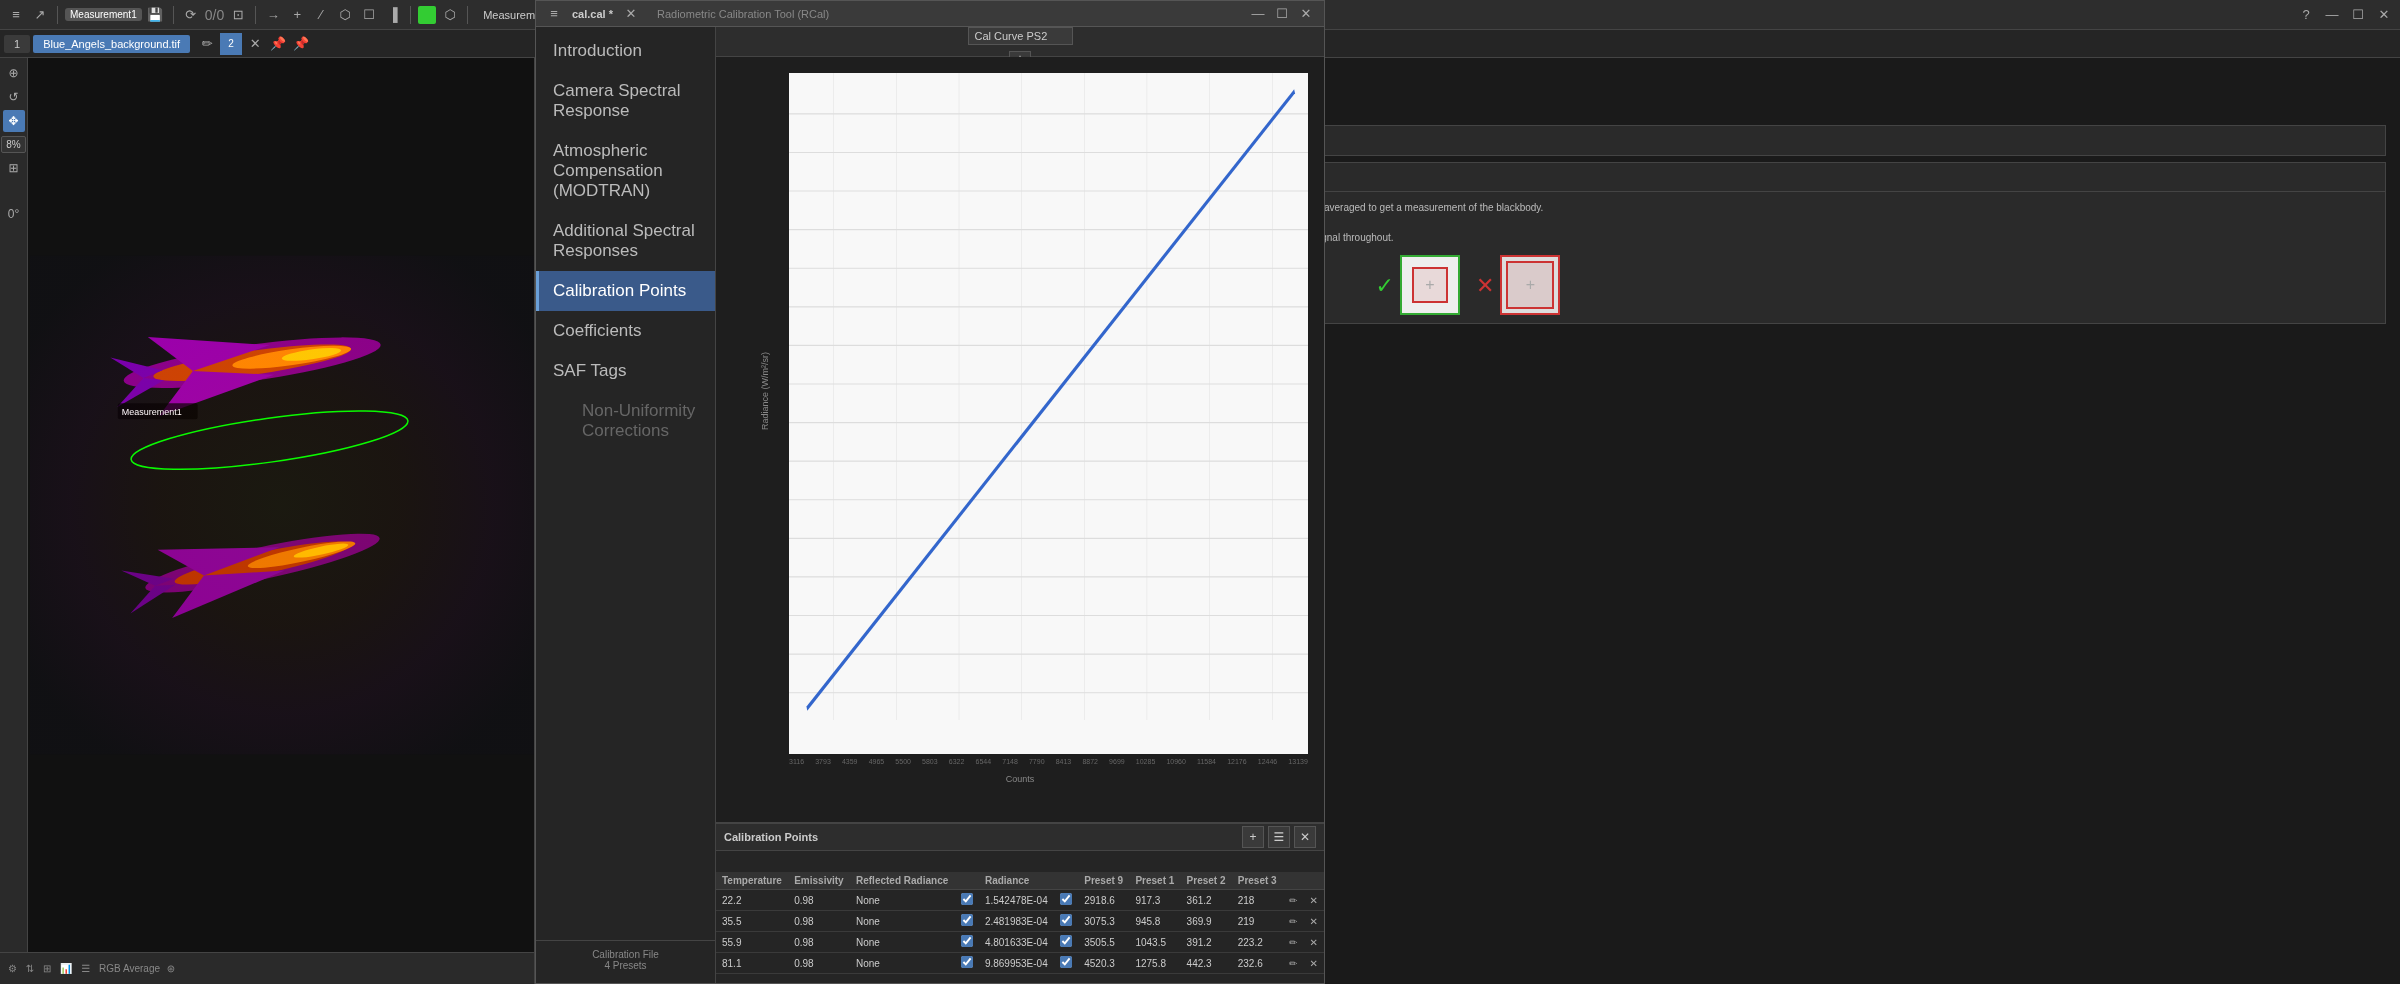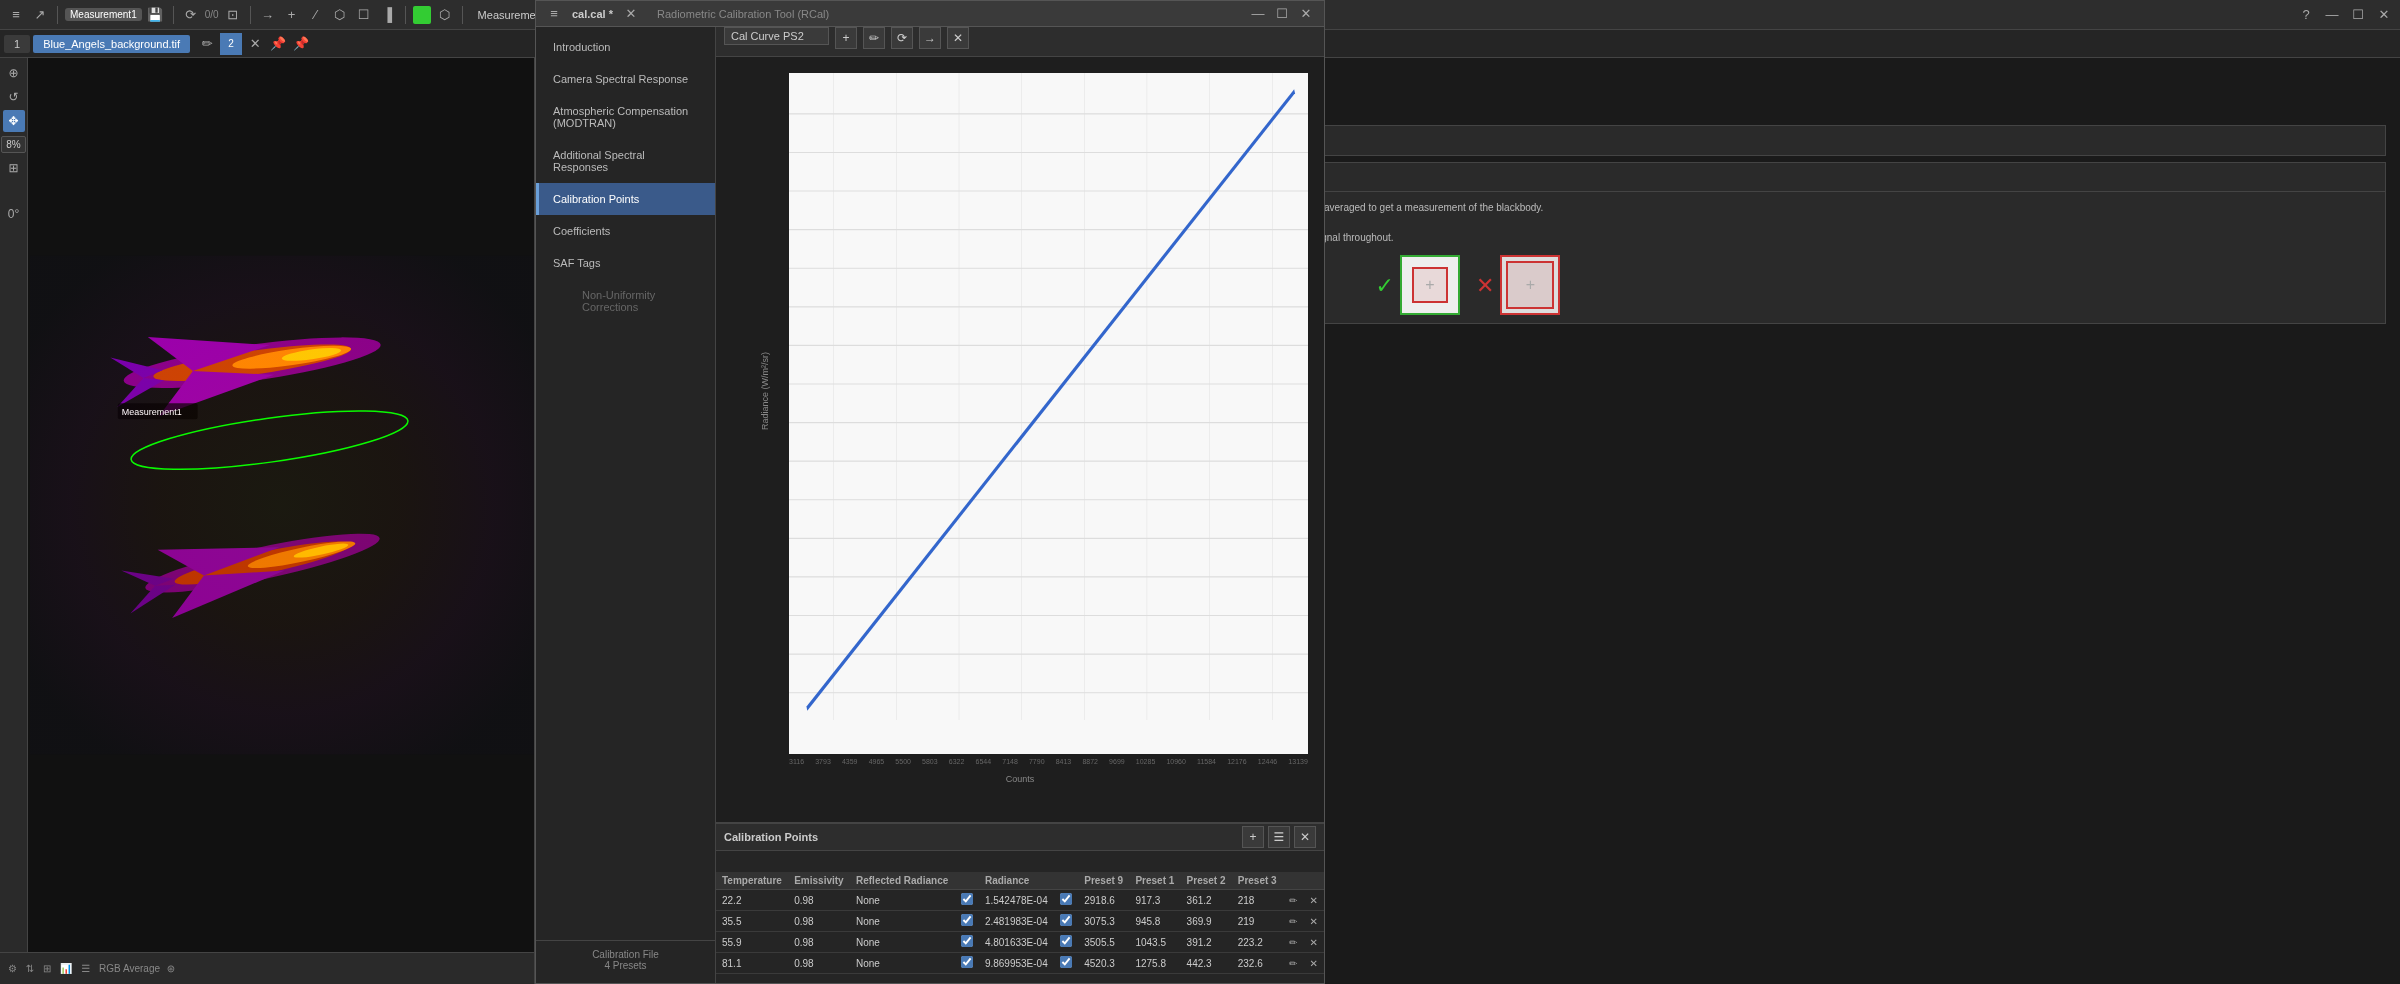--- a/index.html
+++ b/index.html
@@ -156,21 +156,21 @@
       background: #252525;
       border-right: 1px solid #444;
       display: flex;
       flex-direction: column;
       padding: 4px 0;
     }
     .nav-item {
       padding: 10px 14px;
       color: #bbb;
       cursor: pointer;
-      font-size: 11px;
+      font-size: 17px;
       border-left: 3px solid transparent;
     }
     .nav-item.active {
       background: #3a5a8a;
       border-left-color: #6a9fd8;
       color: #fff;
     }
     .nav-item.disabled { color: #666; cursor: default; margin-left: 29px; }
     .cal-file-info {
       margin-top: auto;
@@ -194,24 +194,25 @@
       flex: 1;
       background: #1e1e1e;
       border-bottom: 1px solid #444;
       position: relative;
       padding: 8px;
     }
     .graph-toolbar {
       height: 30px;
       background: #2d2d2d;
       display: flex;
-      align-items: flex-start;
+      align-items: center;
       padding: 0 8px;
       gap: 6px;
       border-bottom: 1px solid #444;
+      flex-direction: column;
     }
     .graph-select {
       background: #3a3a3a;
       border: 1px solid #555;
       color: #ccc;
       padding: 2px 24px 2px 6px;
       font-size: 11px;
       appearance: none;
       cursor: pointer;
     }
@@ -365,21 +366,21 @@
 <body>
 
 <div class="top-toolbar">
   <div class="toolbar-icon">≡</div>
   <div class="toolbar-icon">↗</div>
   <div class="toolbar-divider"></div>
   <div class="toolbar-badge">Measurement1</div>
   <div class="toolbar-icon">💾</div>
   <div class="toolbar-divider"></div>
   <div class="toolbar-icon">⟳</div>
-  <div style="color:#888; font-size:10px;">0/0</div>
+  <div style="color:#888; font-size:14px;">0/0</div>
   <div class="toolbar-icon">⊡</div>
   <div class="toolbar-divider"></div>
   <div class="toolbar-icon">→</div>
   <div class="toolbar-icon">+</div>
   <div class="toolbar-icon">∕</div>
   <div class="toolbar-icon">⬡</div>
   <div class="toolbar-icon">☐</div>
   <div class="toolbar-icon">▐</div>
   <div class="toolbar-divider"></div>
   <div style="width:18px;height:18px;background:#33cc33;border-radius:2px;"></div>

